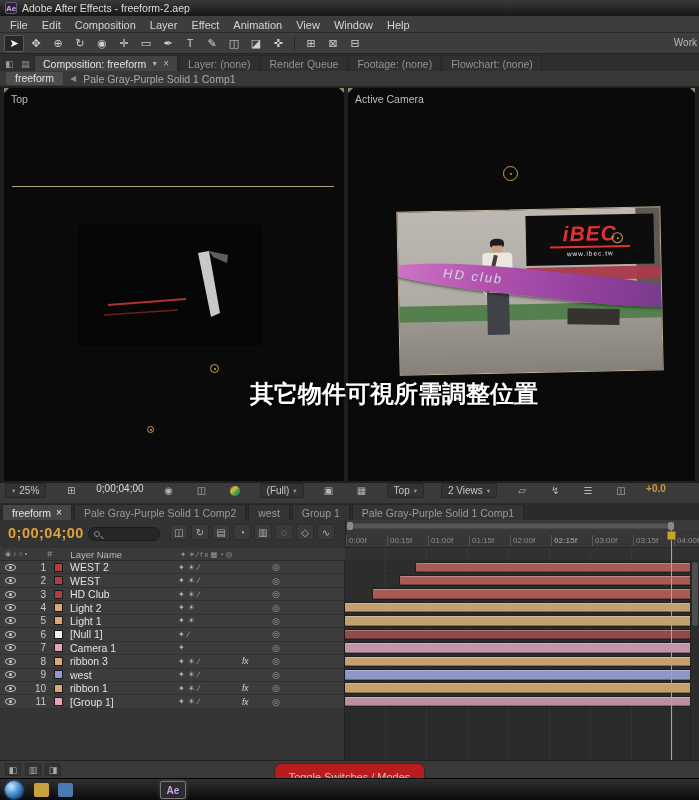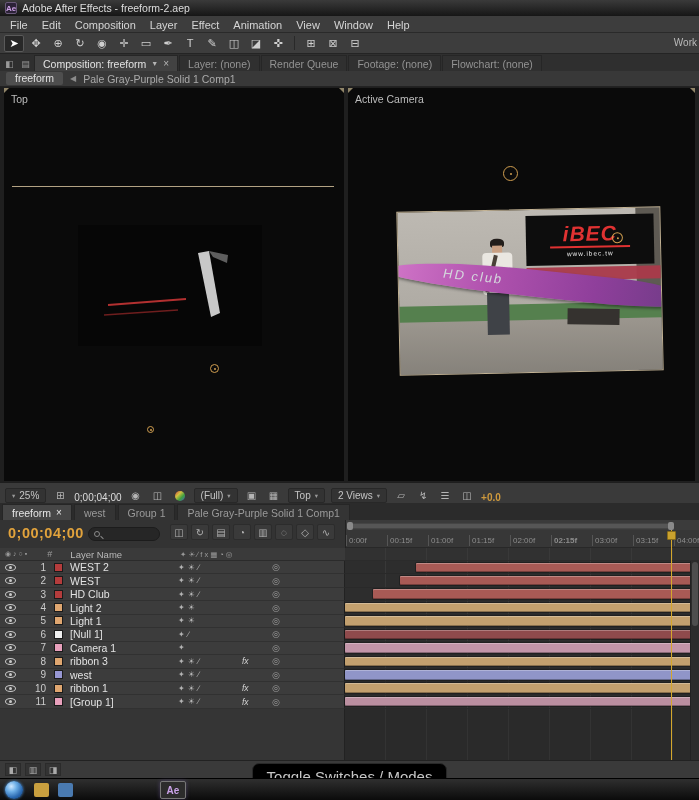--- a/index.html
+++ b/index.html
@@ -67,21 +67,21 @@
   #person-strap{position:absolute;left:9px;top:16px;width:4px;height:38px;background:#4a4038;transform:rotate(14deg)}
   #person-pants{position:absolute;left:6px;top:54px;width:22px;height:42px;background:#3f4247}
   #ribbon{position:absolute;left:-14px;top:60px;width:300px;height:27px;background:linear-gradient(95deg,#d277c9 0%,#b052ae 35%,#8f3f9b 70%,#6f3b86 100%);border-radius:60% 30% 40% 70%/80% 60% 40% 50%;transform:rotate(7deg);box-shadow:0 2px 3px rgba(0,0,0,.4)}
   #hd-text{position:absolute;left:58px;top:5px;color:#d4d7dc;font-size:13px;letter-spacing:2px;transform:skewX(-8deg);white-space:nowrap}
 
   #overlay-text{position:absolute;left:250px;top:290px;z-index:9;line-height:34px;white-space:nowrap}
   .ov-latin{font-size:26px;color:#d2d2d2;font-weight:400;text-shadow:0 1px 3px #000,0 0 2px #000}
   .ov-cjk{font-size:24px;color:#fff;font-weight:700;text-shadow:0 1px 2px #000,0 0 4px #000}
 
   
-  #vfooter{position:absolute;left:0;top:482px;width:699px;height:21px;background:#3a3a3a;border-top:1px solid #1e1e1e;display:flex;align-items:flex-end;gap:6px;padding:0 5px;font-size:10px;color:#c5c5c5}
+  #vfooter{position:absolute;left:0;top:482px;width:699px;height:21px;background:#3a3a3a;border-top:1px solid #1e1e1e;display:flex;align-items:flex-start;gap:17px;padding:0 5px;font-size:10px;color:#c5c5c5}
   .vf-drop{display:flex;align-items:center;gap:4px;background:#333;border:1px solid #282828;border-radius:2px;padding:1px 6px;height:15px;white-space:nowrap}
   .vf-caret{font-size:6.5px;color:#999}
   .vf-icon{width:16px;height:15px;display:flex;align-items:center;justify-content:center;font-size:10px;color:#b5b5b5}
   #vf-channels-dot{width:10px;height:10px;border-radius:50%;background:linear-gradient(135deg,#d04040 0%,#d0c040 35%,#40a040 65%,#4060c0 100%)}
   #vf-exposure{color:#cf9a3d;font-weight:bold}
 
   
   #ttabs{position:absolute;left:0;top:503px;width:699px;height:17px;background:#2b2b2b;display:flex;align-items:flex-end;gap:2px;padding:0 2px}
   .ttab{height:16px;padding:0 9px;display:flex;align-items:center;gap:5px;font-size:10.5px;background:#343434;color:#9a9a9a;border:1px solid #262626;border-bottom:none;white-space:nowrap}
   .ttab.active{background:#464646;color:#e5e5e5}
@@ -129,21 +129,21 @@
   #below-left{position:absolute;left:0;top:189px;width:345px;height:51px;background:#353535;border-right:1px solid #222}
   #below-right{position:absolute;left:345px;top:189px;width:354px;height:51px;background:#2a2a2a;background-image:repeating-linear-gradient(90deg,transparent 0 40px,#333 40px 41px)}
   #tl-scrollbar{position:absolute;left:690px;top:41px;width:9px;height:199px;background:#2c2c2c;border-left:1px solid #222}
   #tl-scroll-thumb{margin:1px;height:64px;background:#4e4e4e;border-radius:4px}
 
   #cti{position:absolute;left:671px;top:10px;width:1px;height:230px;background:#d4a72c;z-index:8}
   #cti-handle{position:absolute;left:667px;top:11px;width:9px;height:9px;background:#caa22e;border:1px solid #8a6d1a;border-radius:1px;z-index:9}
 
   #tl-bottombar{position:absolute;left:0;top:240px;width:699px;height:18px;background:#3a3a3a;border-top:1px solid #222;display:flex;align-items:center;padding:0 5px;gap:4px}
   .tlb-icon{width:16px;height:13px;font-size:9px;color:#aaa;display:flex;align-items:center;justify-content:center;background:#333;border:1px solid #2b2b2b}
-  #toggle-btn{position:absolute;left:50%;transform:translateX(-50%);top:2px;height:27px;padding:0 14px;background:#000000;border:1px solid #292929;border-radius:7px;font-size:15px;color:#c8c8c8;display:flex;align-items:center;white-space:nowrap}
+  #toggle-btn{position:absolute;left:50%;transform:translateX(-50%);top:2px;height:27px;padding:0 14px;background:#b91c1c;border:1px solid #292929;border-radius:7px;font-size:11px;color:#c8c8c8;display:flex;align-items:center;white-space:nowrap}
 
   
   #taskbar{position:absolute;left:0;top:778px;width:699px;height:22px;background:linear-gradient(#2f2f2f,#0b0b0b);border-top:1px solid #000}
   #start-orb{position:absolute;left:5px;top:2px;width:18px;height:18px;border-radius:50%;background:radial-gradient(circle at 35% 30%,#cfe8ff 0%,#6fb0e8 30%,#2a68b0 65%,#0c3a6e 100%);box-shadow:0 0 3px #4a90d8}
   .tb-icon{position:absolute;top:4px;width:15px;height:14px;border-radius:2px}
   #tb-icon-1{left:34px;background:#caa03f}
   #tb-icon-2{left:58px;background:#4a7ab0}
   #tb-ae{position:absolute;left:160px;top:2px;width:26px;height:18px;background:#2c2c2c;border:1px solid #777;border-radius:2px;display:flex;align-items:center;justify-content:center;font-size:10px;font-weight:bold;color:#c9a2e8;box-shadow:0 0 4px rgba(150,120,220,.35)}
 </style>
 </head>
@@ -264,20 +264,23 @@
         <div id="person-pants"></div>
       </div>
       <div id="ribbon">
         <span id="hd-text">HD club</span>
       </div>
       <span class="gizmo" style="left:214px;top:24px;width:11px;height:11px"></span>
     </div>
   </div>
 
   <div id="overlay-text">
+    <div>
+      <span class="ov-cjk">其它物件可視所需調整位置</span>
+    </div>
   </div>
 </div>
 
 <div id="vfooter">
   <span class="vf-drop">
     <span class="vf-caret">▾</span>
     <span>25%</span>
   </span>
   <span class="vf-icon">⊞</span>
   <span style="color:#ddd">0;00;04;00</span>
@@ -306,20 +309,23 @@
   <span class="vf-icon">◫</span>
   <span id="vf-exposure">+0.0</span>
 </div>
 
 <div id="ttabs">
     <div class="ttab active">
       <span>freeform</span>
       <span class="close">×</span>
     </div>
     <div class="ttab">
+      <span>Pale Gray-Purple Solid 1 Comp2</span>
+    </div>
+    <div class="ttab">
       <span>west</span>
     </div>
     <div class="ttab">
       <span>Group 1</span>
     </div>
     <div class="ttab">
       <span>Pale Gray-Purple Solid 1 Comp1</span>
     </div>
   </div>
 

